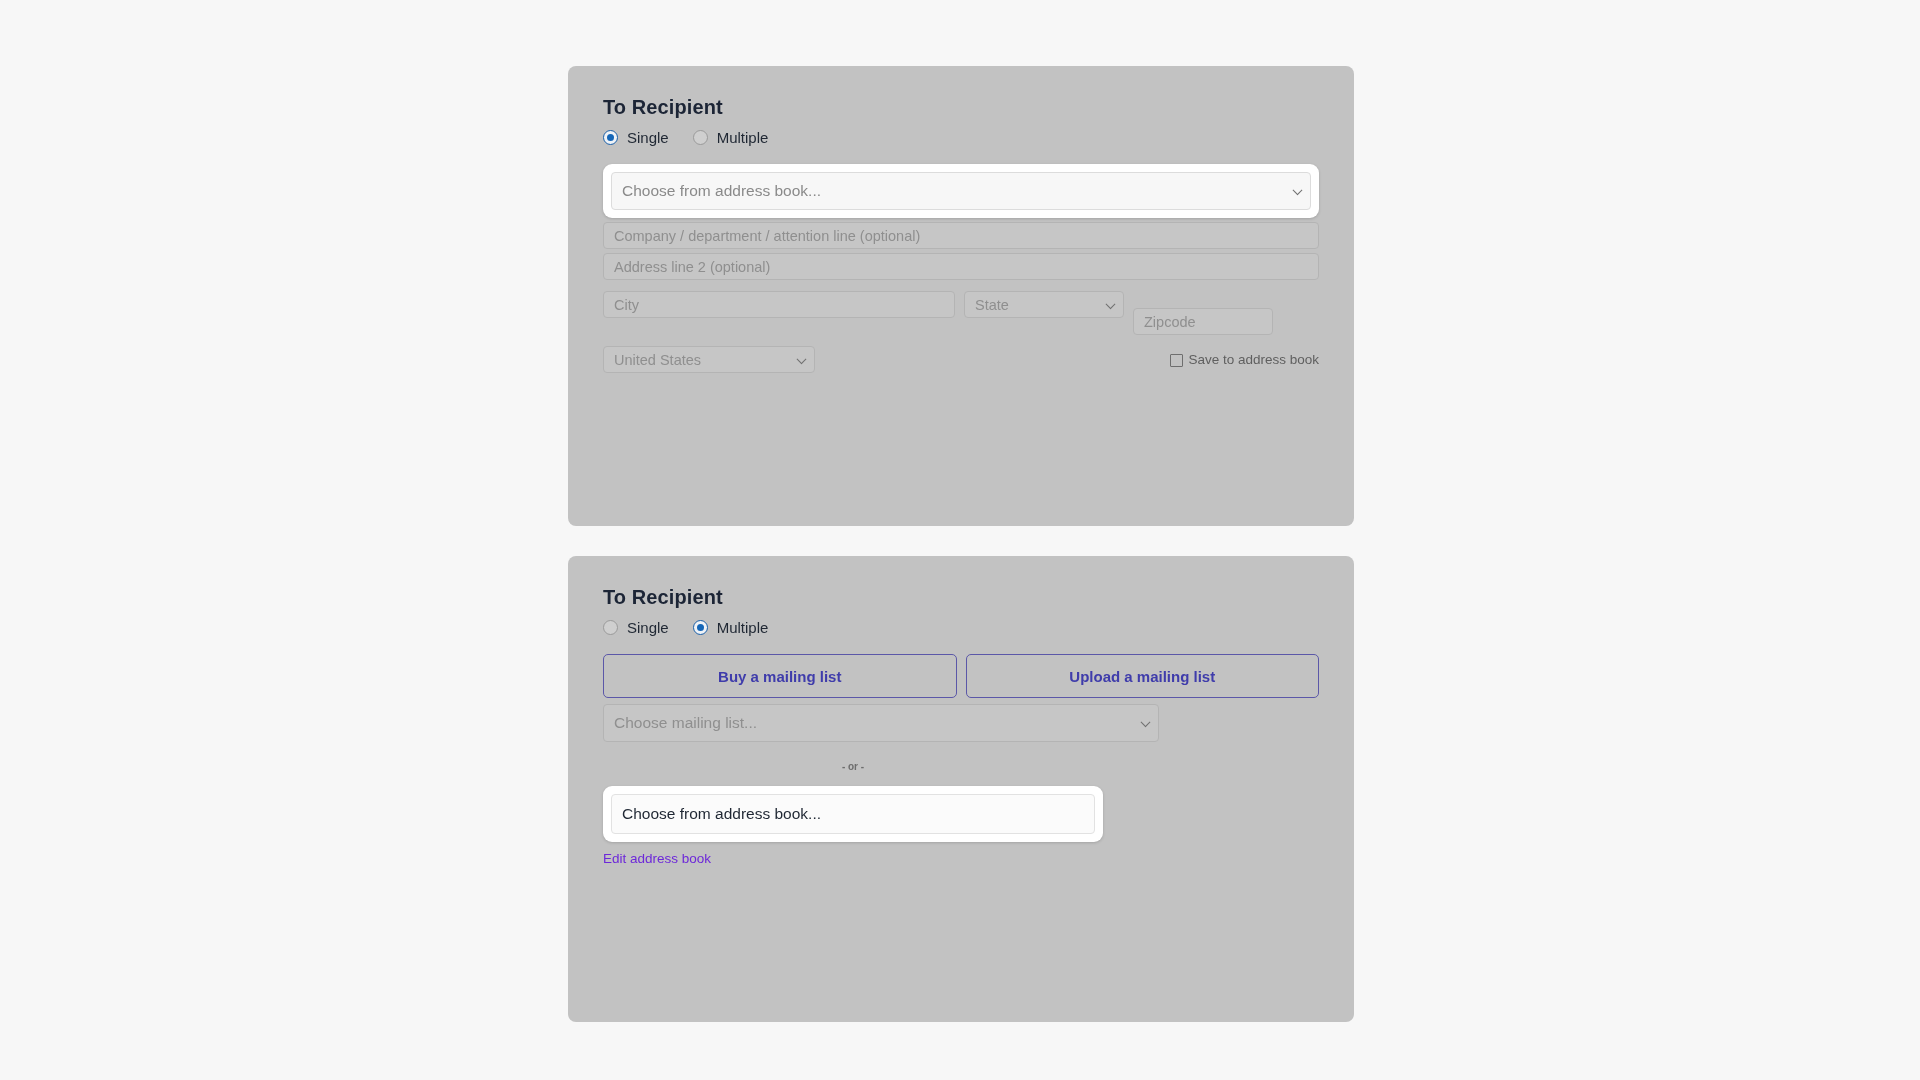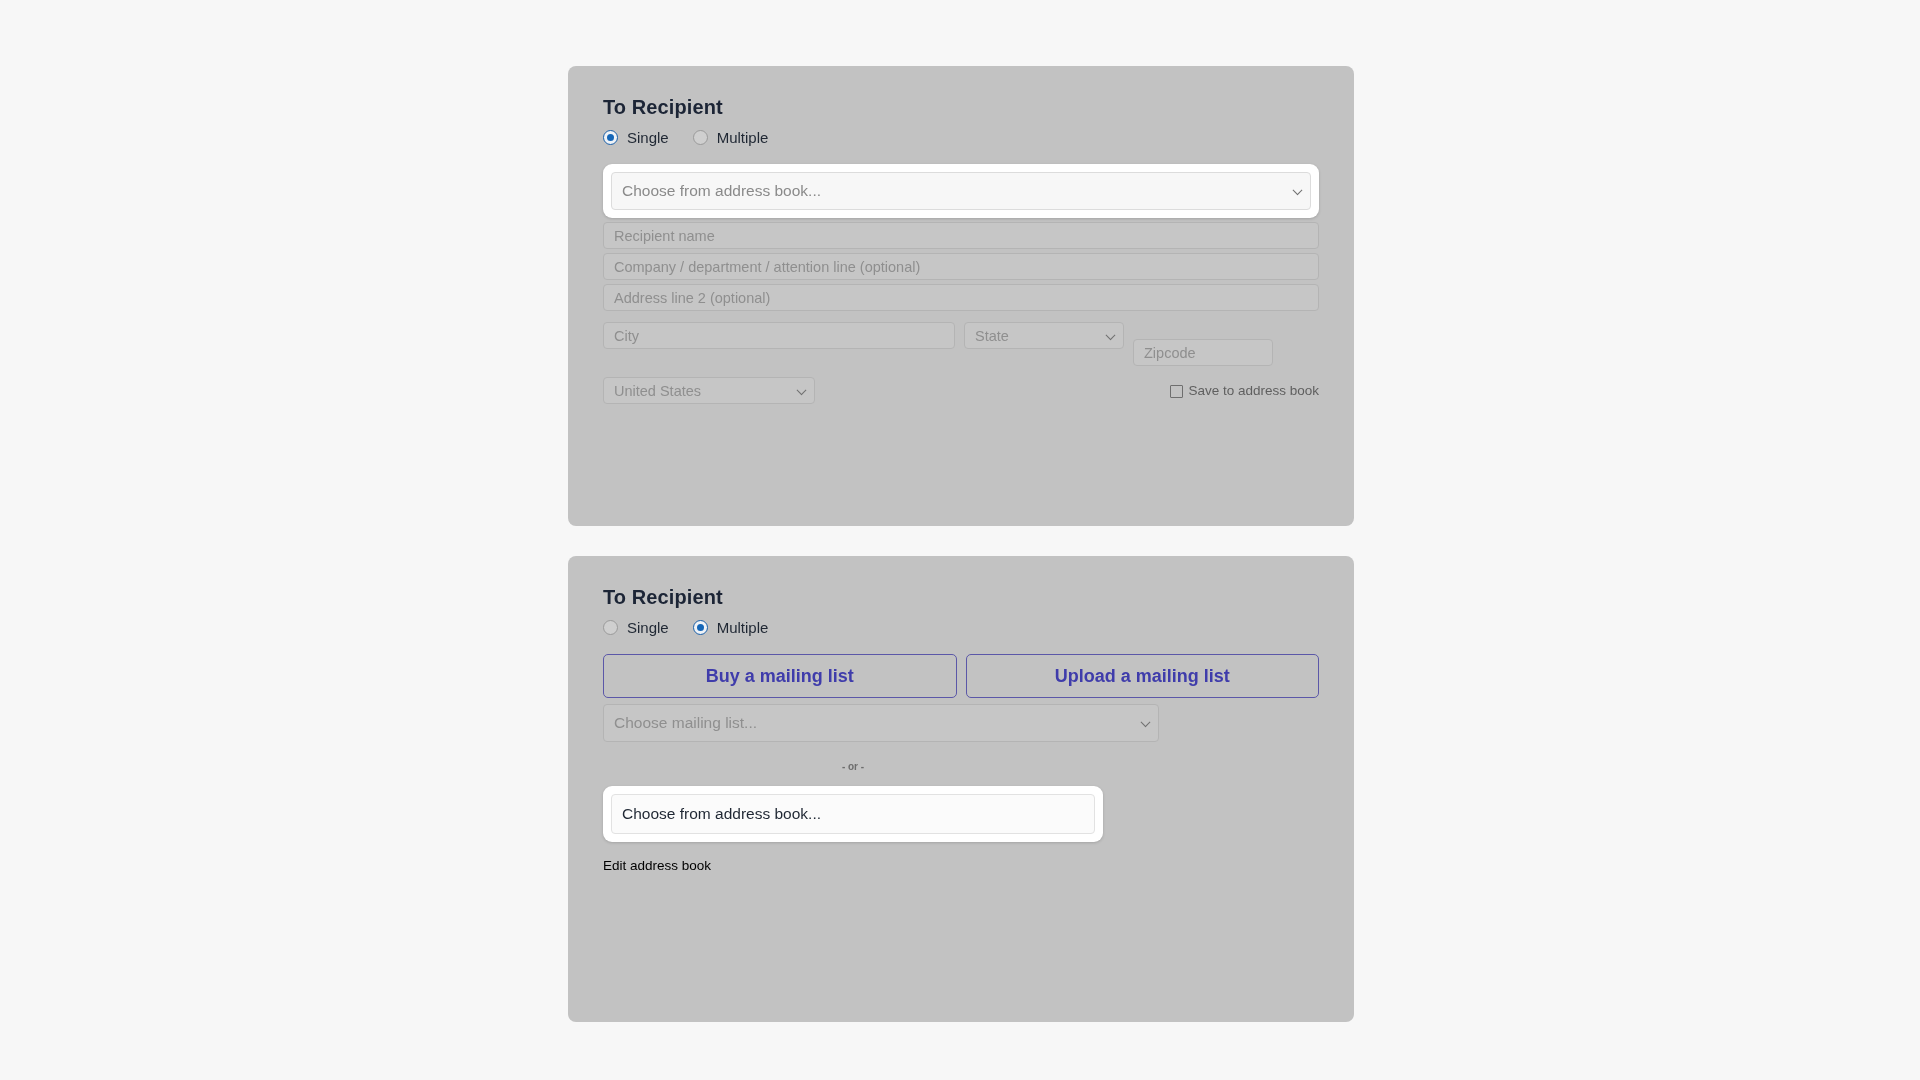--- a/index.html
+++ b/index.html
@@ -173,21 +173,21 @@
     margin-bottom: 6px;
   }
   .ghost-btn {
     flex: 1;
     height: 44px;
     border: 1px solid #5b57a8;
     border-radius: 5px;
     background: transparent;
     color: #3f3cab;
     font-family: "Liberation Sans", sans-serif;
-    font-size: 18px;
+    font-size: 15px;
     font-weight: bold;
     cursor: pointer;
     display: flex;
     align-items: center;
     justify-content: center;
   }
   .narrow { width: 500px; }
 
   .ml-select {
     width: 556px;
@@ -207,22 +207,22 @@
   .focus-wrap.narrow { width: 500px; }
   .focus-wrap.narrow .field {
     background: #fbfbfb;
     border: 1px solid #e2e2e2;
     color: #1f2733;
     height: 40px;
   }
 
   .edit-link {
     font-size: 13.5px;
-    color: #000000;
-    margin-top: 12px;
+    color: #6d28d9;
+    margin-top: 5px;
     cursor: pointer;
     display: inline-block;
   }
 </style>
 </head>
 <body>
 
 <div class="page">
 
   <section class="panel" id="panel-single">
@@ -241,23 +241,20 @@
         </label>
       </div>
 
       <div class="focus-wrap">
         <div class="field select-field">
           <span>Choose from address book...</span>
           <span class="chev"></span>
         </div>
       </div>
 
-      <div class="field">
-        <span>Recipient name</span>
-      </div>
 
       <div class="field">
         <span>Company / department / attention line (optional)</span>
       </div>
 
 
       <div class="field">
         <span>Address line 2 (optional)</span>
       </div>
 

